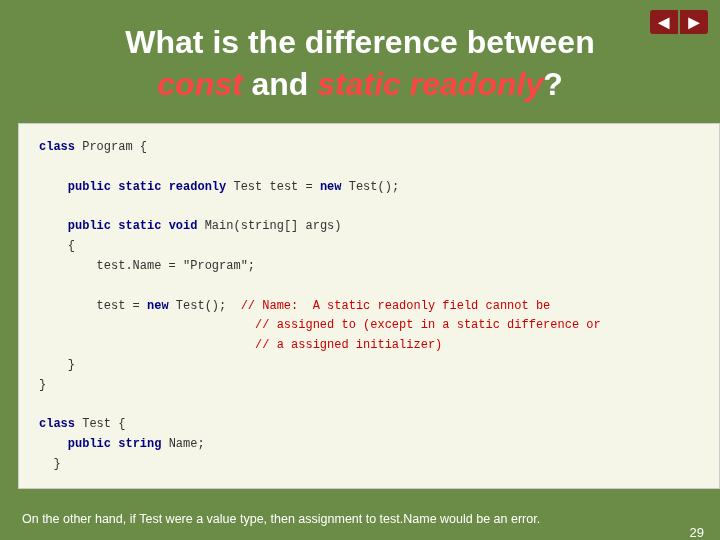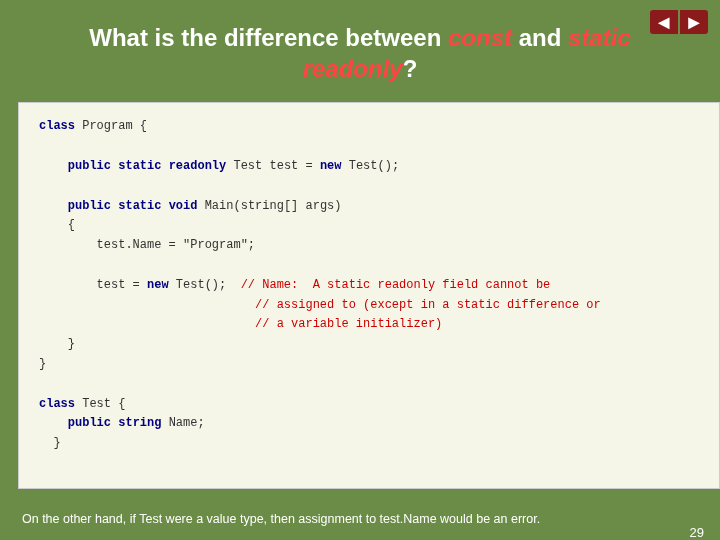--- a/index.html
+++ b/index.html
@@ -54,21 +54,21 @@
       border-radius: 0 3px 3px 0;
     }
 
     
     .title-area {
       text-align: center;
       padding: 22px 80px 18px 80px;
     }
 
     .title-text {
-      font-size: 24px;
+      font-size: 32px;
       font-weight: bold;
       color: #ffffff;
       line-height: 1.3;
     }
 
     .title-text em {
       font-style: italic;
       color: #ff4444;
     }
 
@@ -137,21 +137,21 @@
     <div class="code-block"><span class="keyword">class</span> Program {
 
     <span class="keyword">public</span> <span class="keyword">static</span> <span class="keyword">readonly</span> Test test = <span class="keyword">new</span> Test();
 
     <span class="keyword">public</span> <span class="keyword">static</span> <span class="keyword">void</span> Main(string[] args)
     {
         test.Name = "Program";
 
         test = <span class="keyword">new</span> Test();  <span class="comment-red">// Name:  A static readonly field cannot be</span>
                               <span class="comment-red">// assigned to (except in a static difference or</span>
-                              <span class="comment-red">// a variable initializer)</span>
+                              <span class="comment-red">// a assigned initializer)</span>
     }
 }
 
 <span class="keyword">class</span> Test {
     <span class="keyword">public</span> <span class="keyword">string</span> Name;
   }</div>
   </div>
 
   <div class="footer-text">On the other hand, if Test were a value type, then assignment to test.Name would be an error.</div>
 

